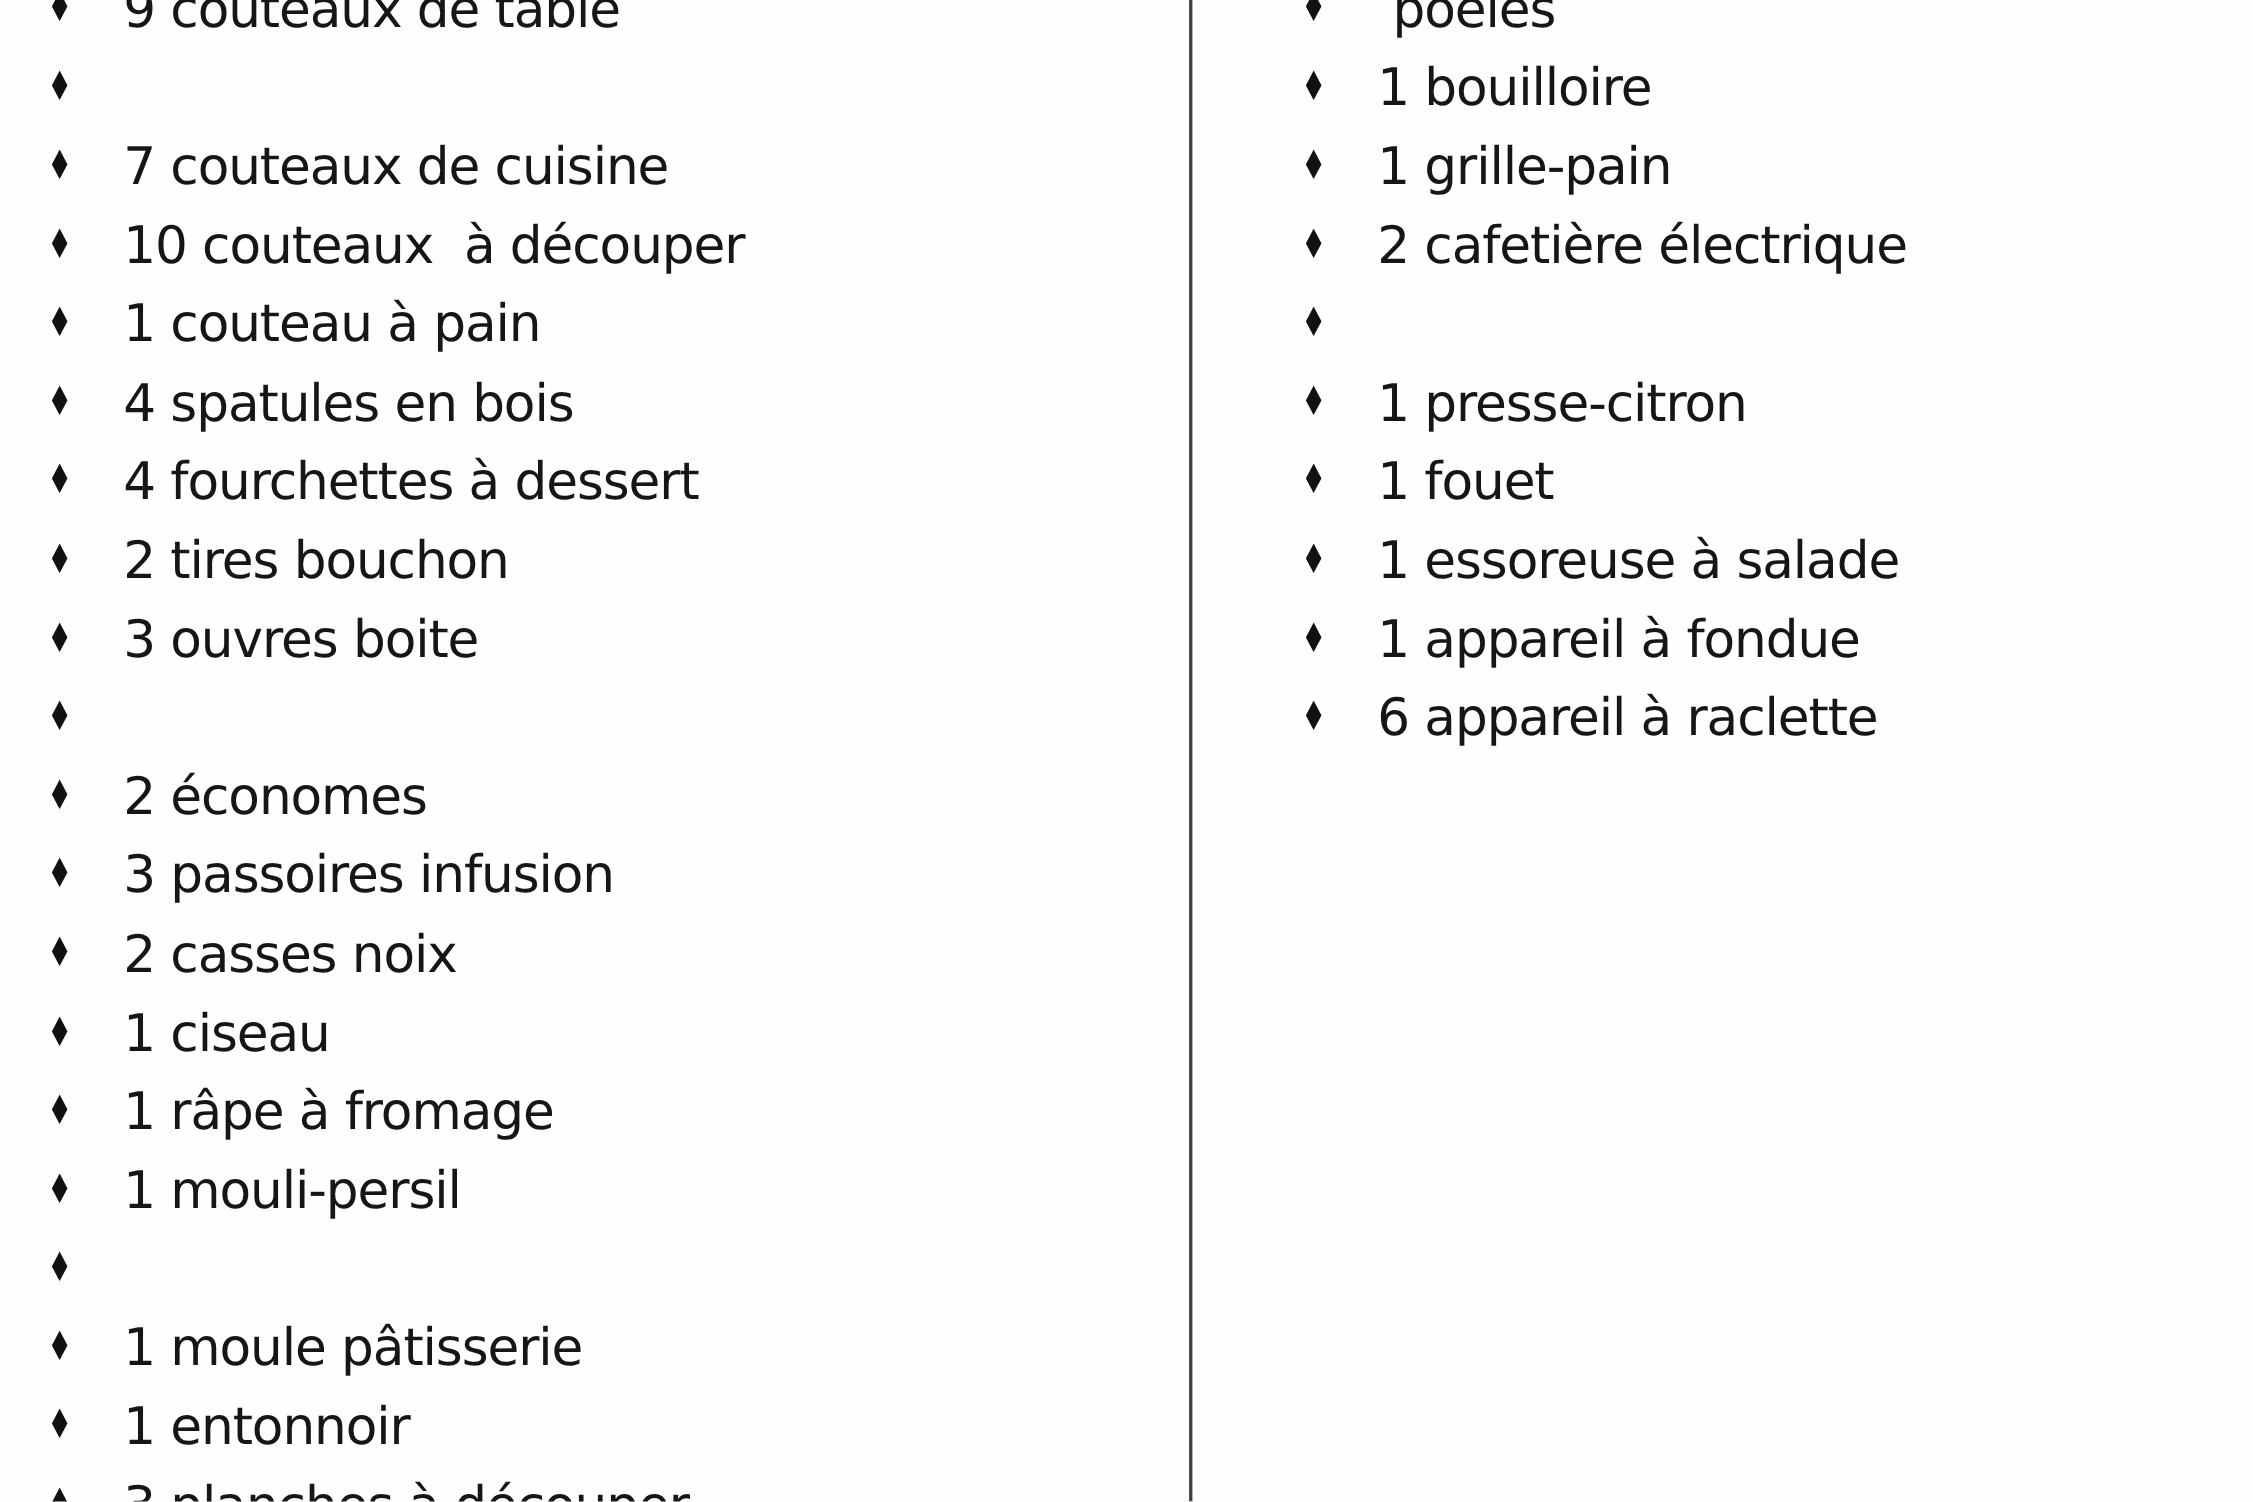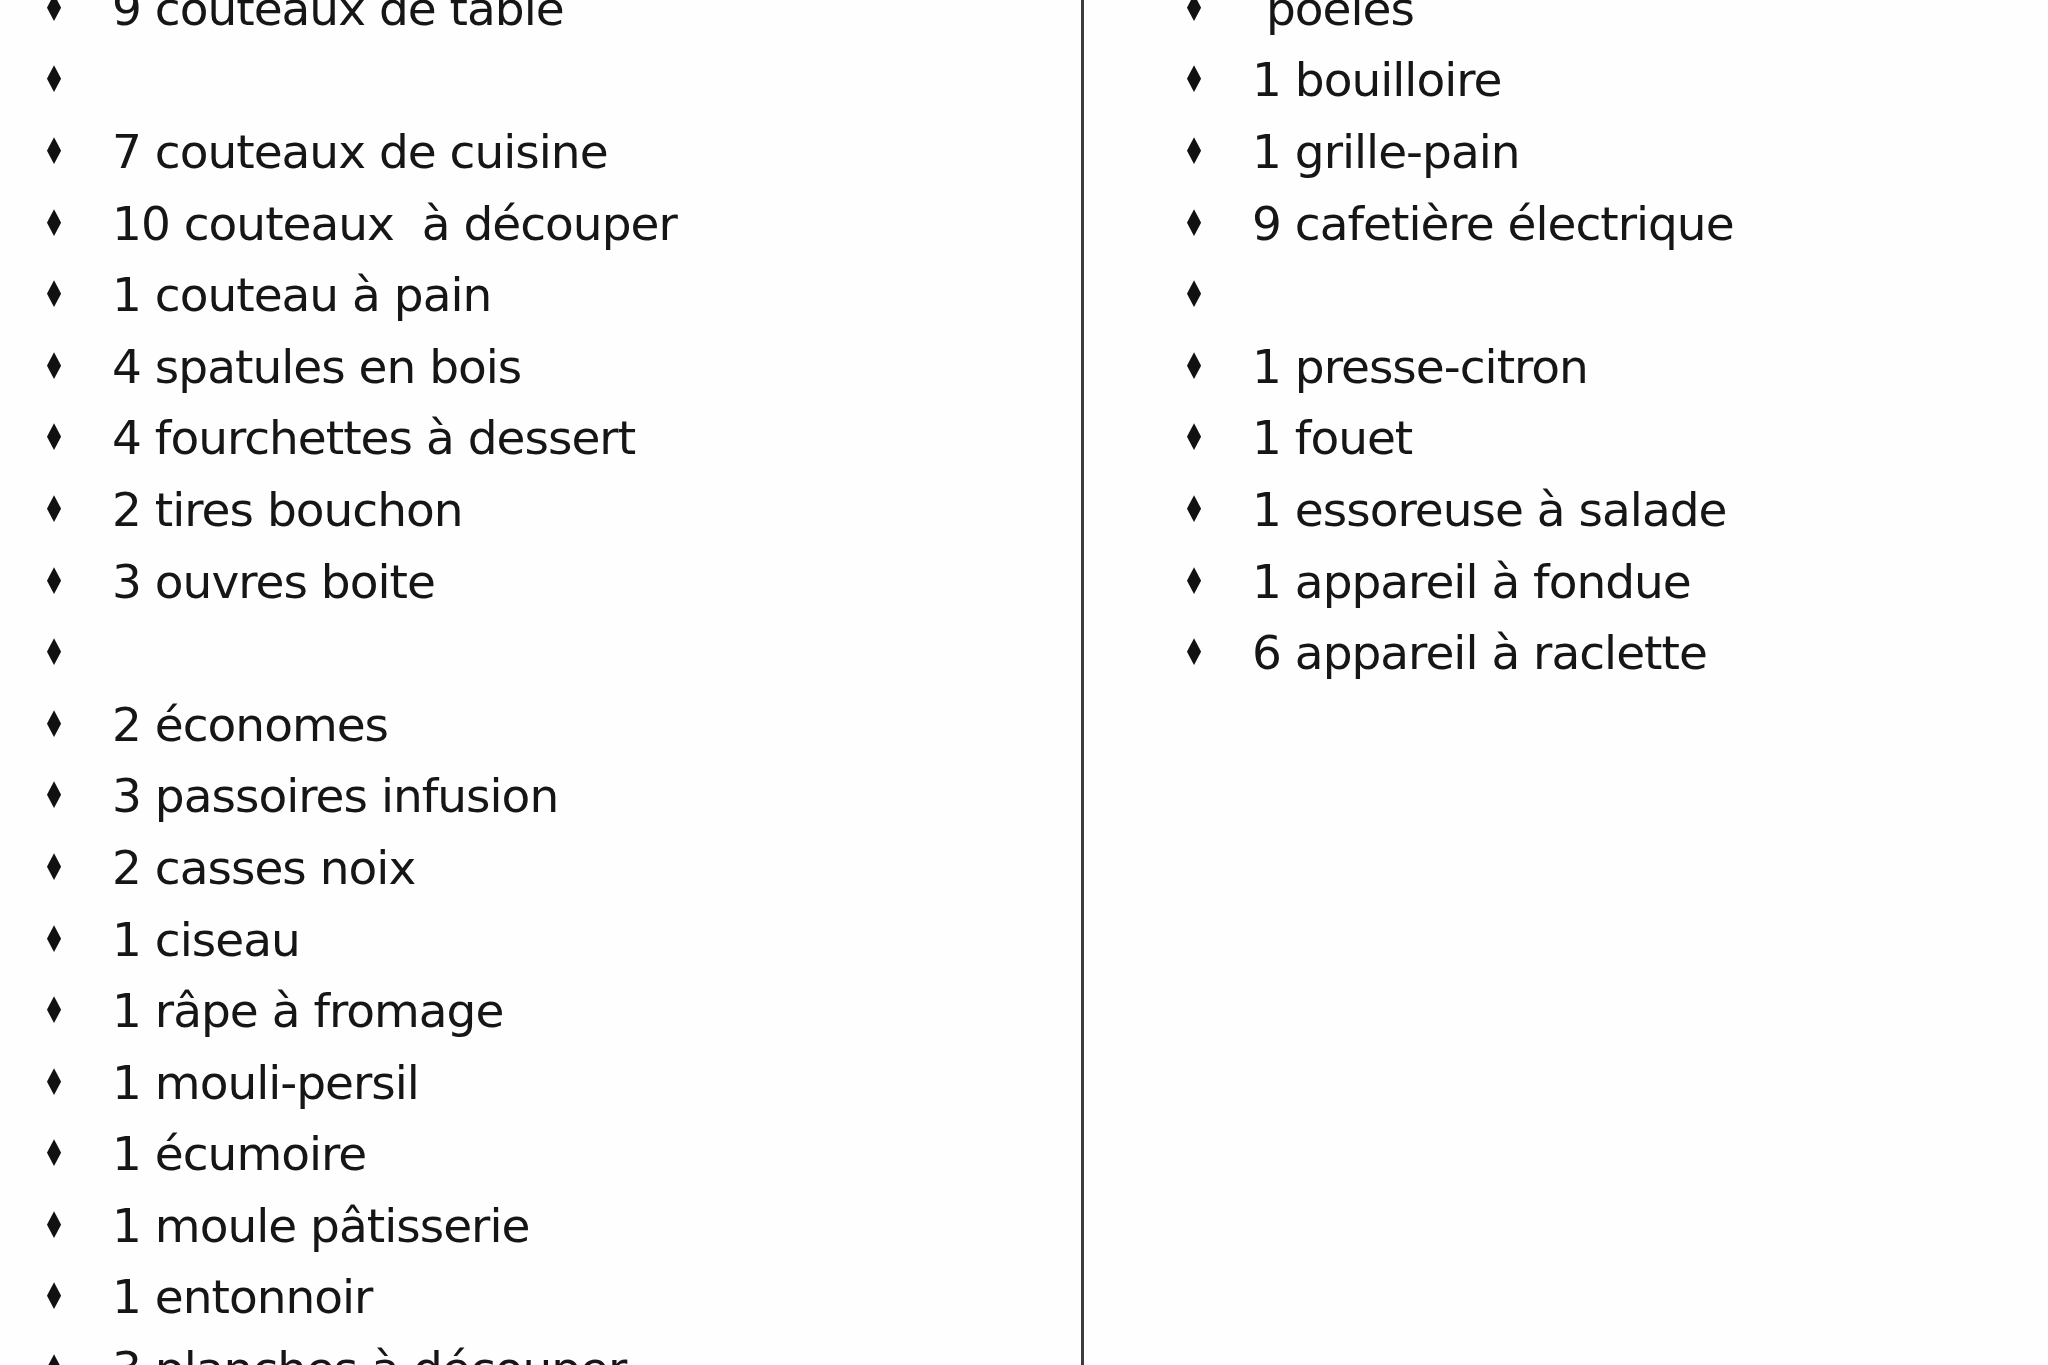--- a/index.html
+++ b/index.html
@@ -123,21 +123,20 @@
     <li class="row">
         <span class="bullet">♦</span>
         <span class="label">1 râpe à fromage</span>
       </li>
     <li class="row">
         <span class="bullet">♦</span>
         <span class="label">1 mouli-persil</span>
       </li>
     <li class="row">
         <span class="bullet">♦</span>
-        <span class="label">1 écumoire</span>
       </li>
     <li class="row">
         <span class="bullet">♦</span>
         <span class="label">1 moule pâtisserie</span>
       </li>
     <li class="row">
         <span class="bullet">♦</span>
         <span class="label">1 entonnoir</span>
       </li>
     <li class="row">
@@ -154,21 +153,21 @@
     <li class="row">
         <span class="bullet">♦</span>
         <span class="label">1 bouilloire</span>
       </li>
     <li class="row">
         <span class="bullet">♦</span>
         <span class="label">1 grille-pain</span>
       </li>
     <li class="row">
         <span class="bullet">♦</span>
-        <span class="label">9 cafetière électrique</span>
+        <span class="label">2 cafetière électrique</span>
       </li>
     <li class="row">
         <span class="bullet">♦</span>
       </li>
     <li class="row">
         <span class="bullet">♦</span>
         <span class="label">1 presse-citron</span>
       </li>
     <li class="row">
         <span class="bullet">♦</span>

